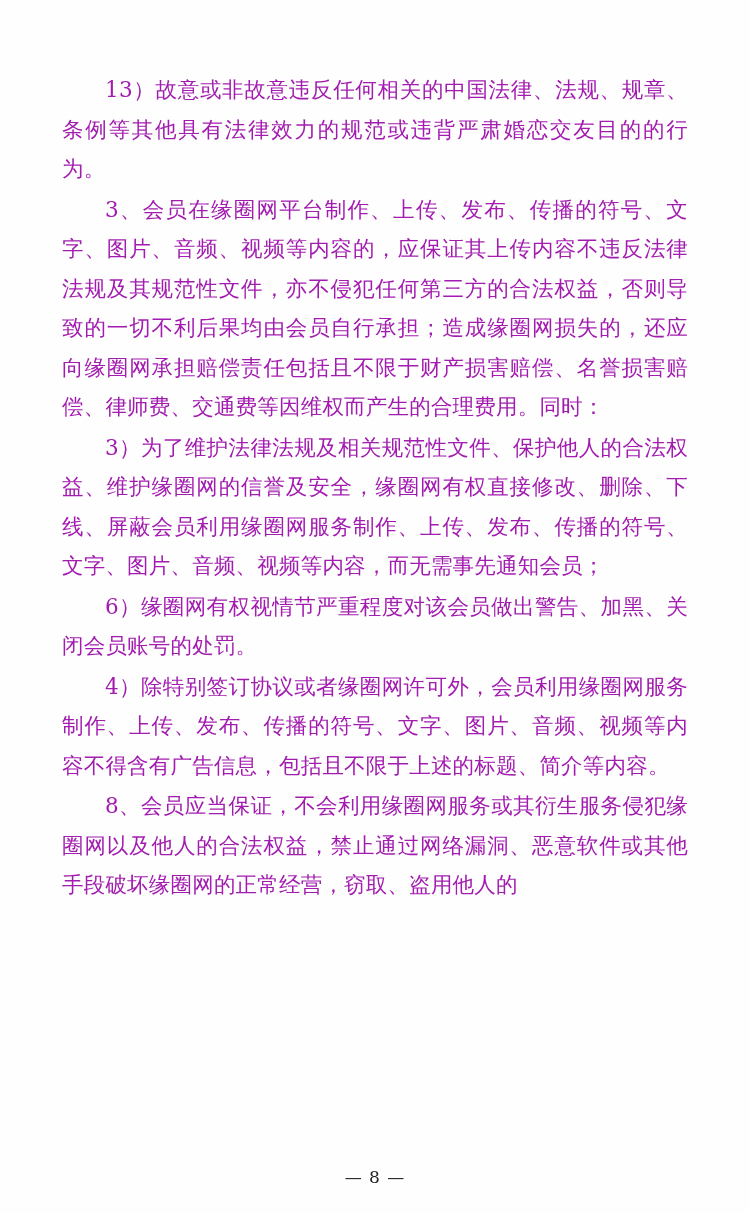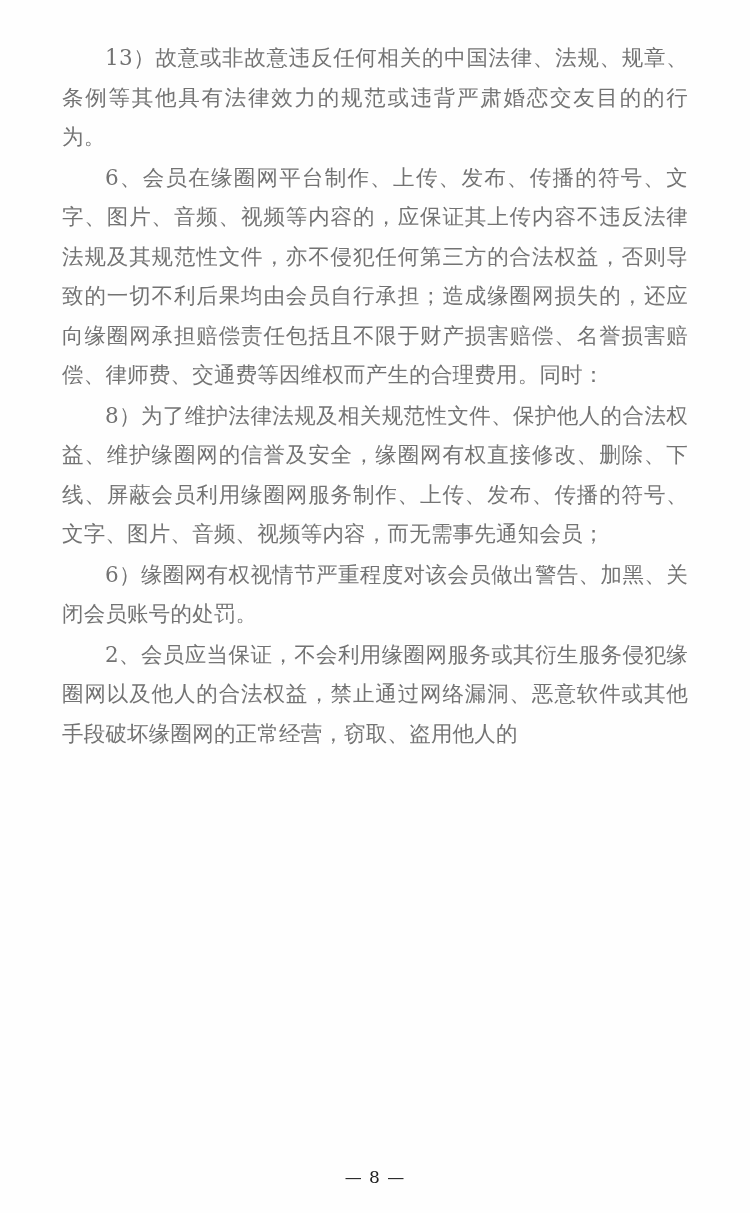--- a/index.html
+++ b/index.html
@@ -21,21 +21,22 @@
     box-sizing: border-box;
     padding: 38px 62px 0 62px;
     background: #fefefe;
   }
   .body-text {
     font-size: 21.5px;
     line-height: 39.5px;
     text-align: justify;
     text-justify: inter-ideograph;
     letter-spacing: 0.2px;
-    color: #737373;
+    color: #a21caf;
+    margin-top: 32px;
   }
   .para {
     margin: 0 0 1px 0;
     text-indent: 2em;
   }
   .footer {
     position: absolute;
     left: 0;
     right: 0;
     bottom: 26px;
@@ -45,19 +46,20 @@
     letter-spacing: 1px;
     font-family: "DejaVu Serif", "Liberation Serif", serif;
   }
 </style>
 </head>
 <body>
 
 <div class="page">
   <div class="body-text">
     <p class="para">13）故意或非故意违反任何相关的中国法律、法规、规章、条例等其他具有法律效力的规范或违背严肃婚恋交友目的的行为。</p>
-    <p class="para">6、会员在缘圈网平台制作、上传、发布、传播的符号、文字、图片、音频、视频等内容的，应保证其上传内容不违反法律法规及其规范性文件，亦不侵犯任何第三方的合法权益，否则导致的一切不利后果均由会员自行承担；造成缘圈网损失的，还应向缘圈网承担赔偿责任包括且不限于财产损害赔偿、名誉损害赔偿、律师费、交通费等因维权而产生的合理费用。同时：</p>
-    <p class="para">8）为了维护法律法规及相关规范性文件、保护他人的合法权益、维护缘圈网的信誉及安全，缘圈网有权直接修改、删除、下线、屏蔽会员利用缘圈网服务制作、上传、发布、传播的符号、文字、图片、音频、视频等内容，而无需事先通知会员；</p>
+    <p class="para">3、会员在缘圈网平台制作、上传、发布、传播的符号、文字、图片、音频、视频等内容的，应保证其上传内容不违反法律法规及其规范性文件，亦不侵犯任何第三方的合法权益，否则导致的一切不利后果均由会员自行承担；造成缘圈网损失的，还应向缘圈网承担赔偿责任包括且不限于财产损害赔偿、名誉损害赔偿、律师费、交通费等因维权而产生的合理费用。同时：</p>
+    <p class="para">3）为了维护法律法规及相关规范性文件、保护他人的合法权益、维护缘圈网的信誉及安全，缘圈网有权直接修改、删除、下线、屏蔽会员利用缘圈网服务制作、上传、发布、传播的符号、文字、图片、音频、视频等内容，而无需事先通知会员；</p>
     <p class="para">6）缘圈网有权视情节严重程度对该会员做出警告、加黑、关闭会员账号的处罚。</p>
-    <p class="para">2、会员应当保证，不会利用缘圈网服务或其衍生服务侵犯缘圈网以及他人的合法权益，禁止通过网络漏洞、恶意软件或其他手段破坏缘圈网的正常经营，窃取、盗用他人的</p>
+    <p class="para">4）除特别签订协议或者缘圈网许可外，会员利用缘圈网服务制作、上传、发布、传播的符号、文字、图片、音频、视频等内容不得含有广告信息，包括且不限于上述的标题、简介等内容。</p>
+    <p class="para">8、会员应当保证，不会利用缘圈网服务或其衍生服务侵犯缘圈网以及他人的合法权益，禁止通过网络漏洞、恶意软件或其他手段破坏缘圈网的正常经营，窃取、盗用他人的</p>
   </div>
   <div class="footer">— 8 —</div>
 </div>
 
 </body></html>

